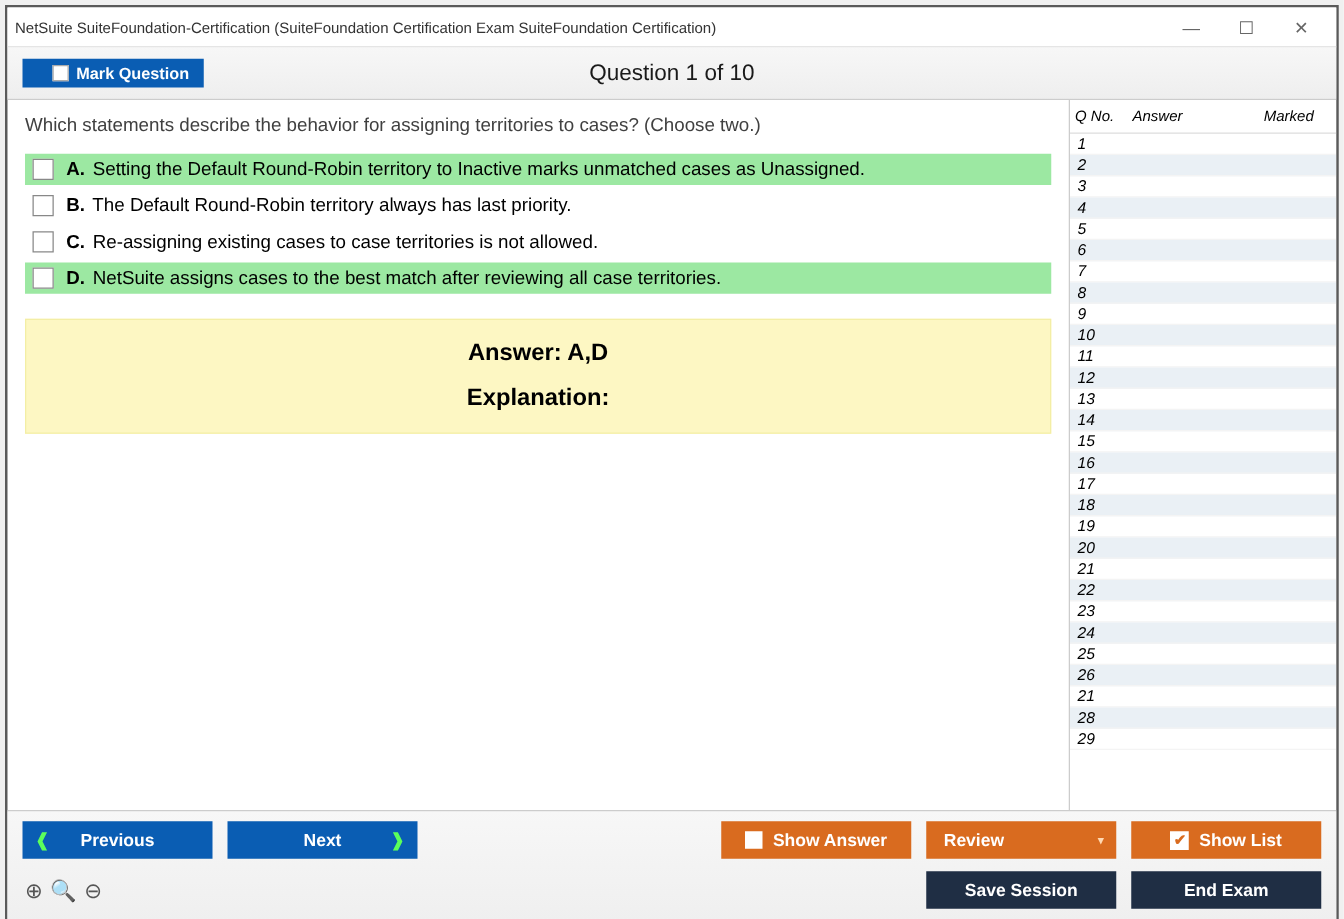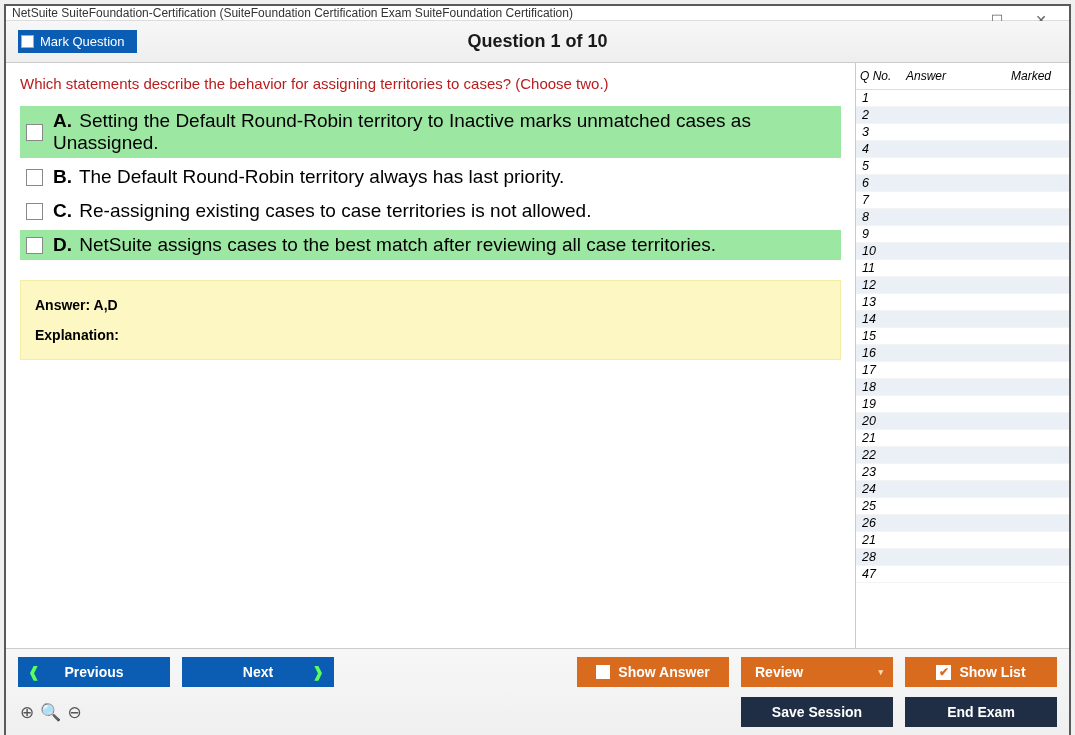--- a/index.html
+++ b/index.html
@@ -13,23 +13,24 @@
 }
 .window {
   width: 1075px;
   height: 735px;
   background: #fff;
   border: 2px solid #5a5a5a;
   display: flex;
   flex-direction: column;
 }
 .titlebar {
-  height: 15px;
+  height: 32px;
   background: #fff;
   display: flex;
+  align-items: center;
   padding: 0 6px;
   border-bottom: 1px solid #ddd;
   font-size: 12px;
   color: #333;
 }
 .titlebar .title-text { flex: 1; }
 .win-controls { display: flex; gap: 0; }
 .win-btn {
   width: 44px;
   height: 28px;
@@ -45,69 +46,70 @@
   background: linear-gradient(#f7f7f7,#eeeeee);
   border-bottom: 1px solid #ccc;
   display: flex;
   align-items: center;
   padding: 0 12px;
   position: relative;
 }
 .mark-btn {
   background: #0a5db3;
   color: #fff;
-  font-weight: normal;
+  font-weight: bold;
   font-size: 13px;
-  padding: 4px 12px 4px 3px;
+  padding: 4px 12px 4px 24px;
   border: none;
   display: flex;
   align-items: center;
   gap: 6px;
   cursor: pointer;
   text-align: center;
 }
 .mark-btn .cb {
   width: 13px; height: 13px; background:#fff; border:1px solid #aaa;
 }
 .q-heading {
   position:absolute; left:0; right:0; text-align:center;
-  font-size: 18px; font-weight: bold; color:#1a1a1a;
+  font-size: 18px; font-weight: normal; color:#1a1a1a;
   pointer-events:none;
 }
 .content-area {
   flex: 1;
   display: flex;
   overflow: hidden;
 }
 .question-panel {
   flex: 1;
   padding: 12px 14px;
   overflow-y: auto;
 }
 .question-text {
   font-size: 15px;
-  color: #b91c1c;
+  color: #404040;
   margin-bottom: 14px;
 }
 .options { display:flex; flex-direction:column; gap:4px; margin-bottom:20px;}
 .option {
   display:flex; align-items:center; gap:10px;
   padding: 4px 6px;
-  font-size: 19px;
+  font-size: 15px;
 }
 .option.correct { background: #9ce8a2; }
 .option-check {
   width:17px; height:17px; border:1px solid #888; background:#fff; flex-shrink:0;
 }
 .option-label { font-weight: bold; margin-right:2px;}
 .answer-box {
   background: #fdf7c3;
   border: 1px solid #f3eea5;
   padding: 16px 14px;
-  font-size: 14px;
+  font-size: 19px;
+  text-align: center;
 }
 .answer-box .ans-line { font-weight:bold; margin-bottom:14px;}
 .answer-box .exp-line { font-weight:bold;}
 .side-panel {
   width: 214px;
   border-left: 1px solid #ccc;
   display:flex; flex-direction:column;
   background:#fff;
   font-style:italic;
 }
@@ -292,21 +294,21 @@
           <div class="side-row alt">
             <span class="rn">26</span>
           </div>
           <div class="side-row">
             <span class="rn">21</span>
           </div>
           <div class="side-row alt">
             <span class="rn">28</span>
           </div>
           <div class="side-row">
-            <span class="rn">47</span>
+            <span class="rn">29</span>
           </div>
         </div>
     </div>
 
   </div>
 
   <div class="footer">
     <div class="footer-row">
       <button class="nav-btn nav-blue">
         <span class="chev left">❰</span>

